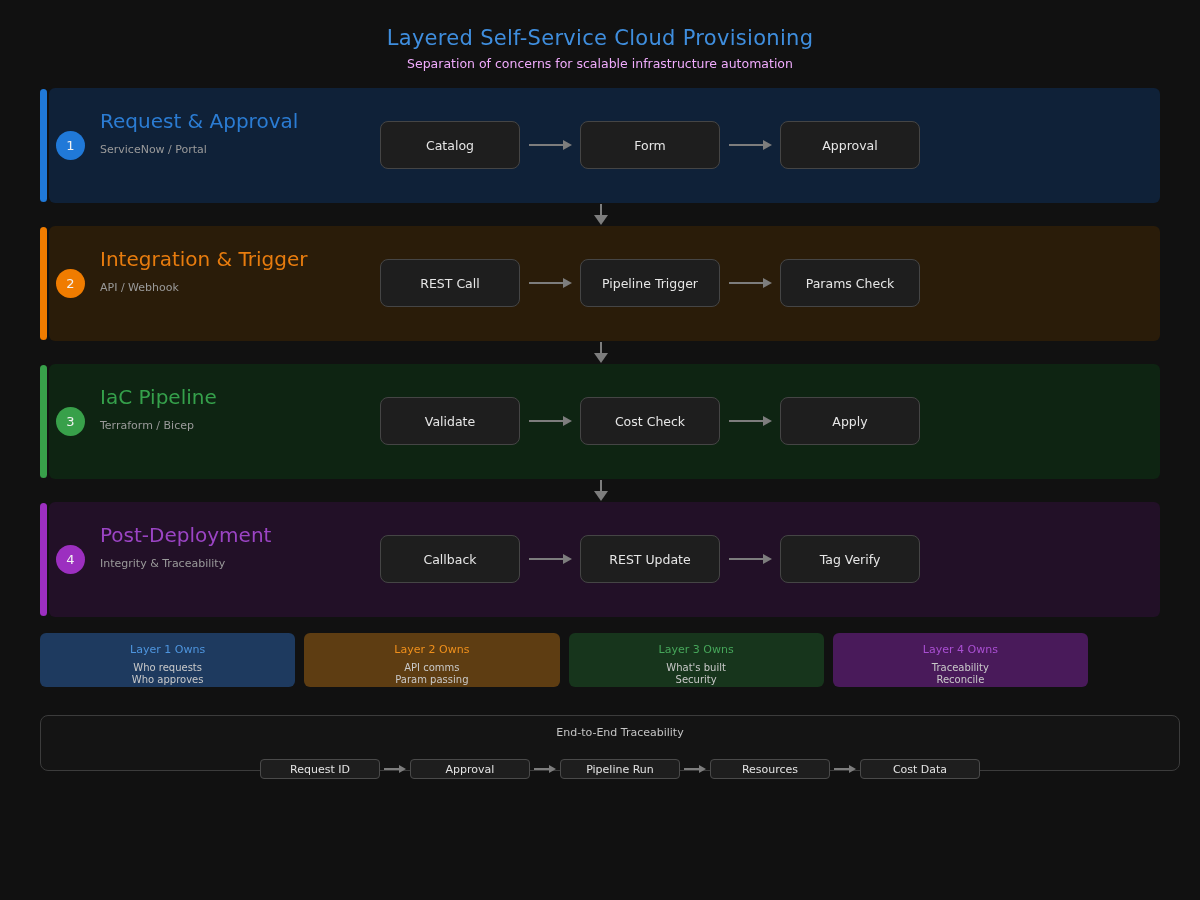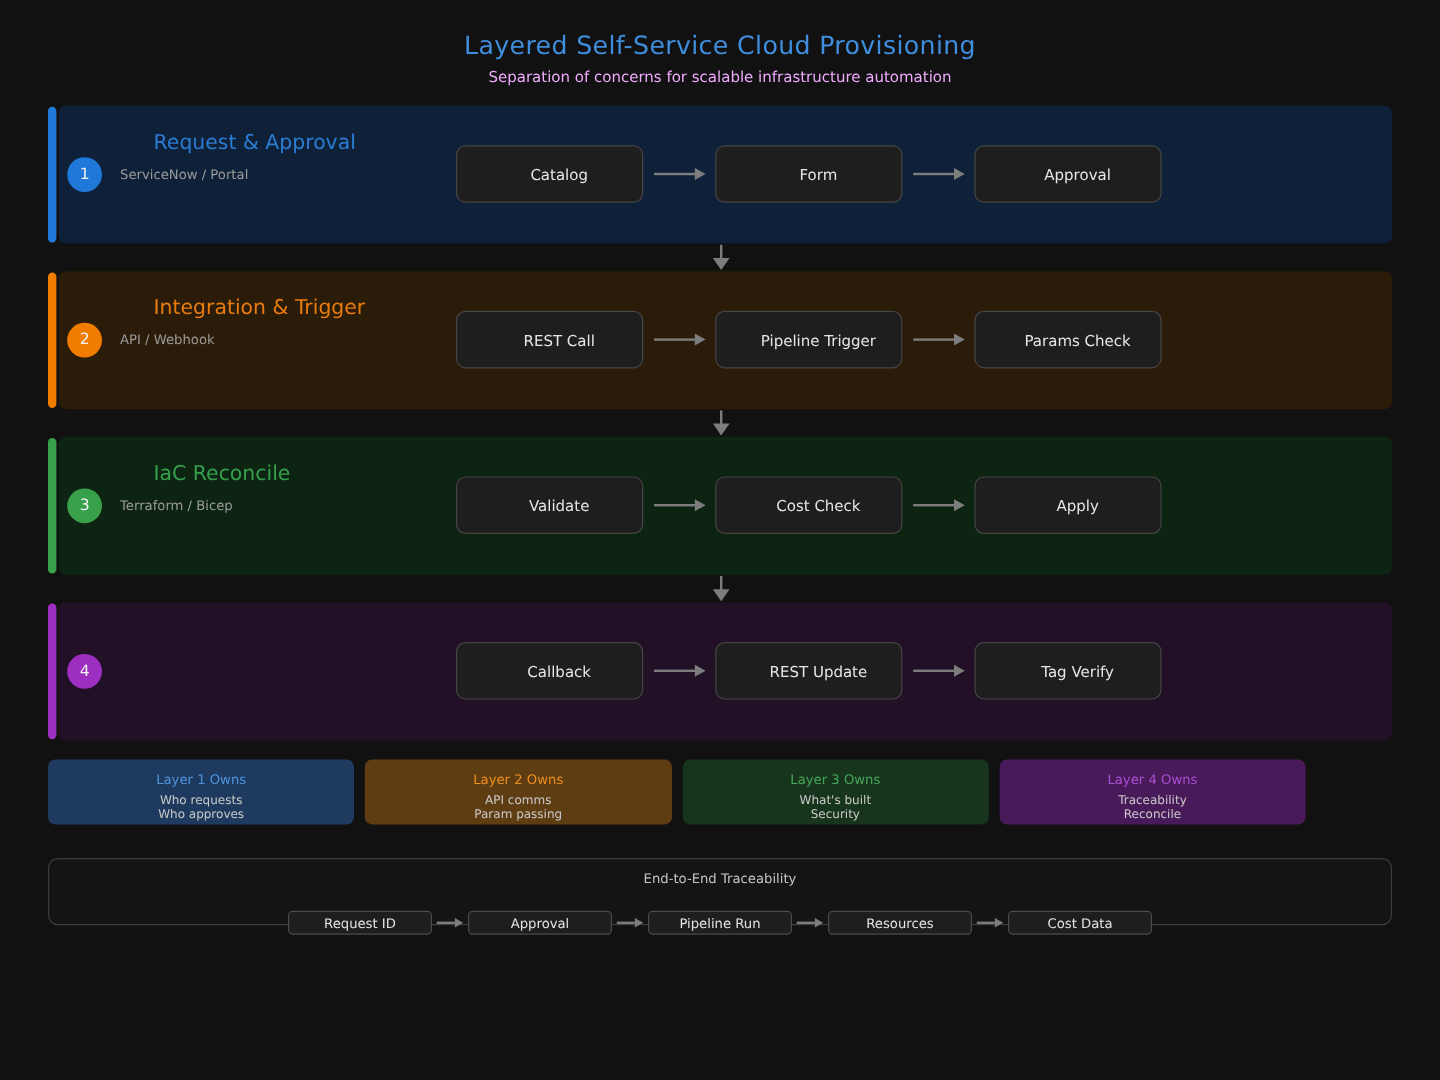--- a/index.html
+++ b/index.html
@@ -26,29 +26,29 @@
   .band-bg{
     position:absolute;left:9px;right:0;top:0;bottom:0;border-radius:6px;
     background:var(--band-bg,#1a1a1a);
   }
   .num-circle{
     position:absolute;left:7px;top:43px;width:29px;height:29px;border-radius:50%;
     background:var(--accent,#888);color:#f2f2f2;font-size:13px;
     display:flex;align-items:center;justify-content:center;
   }
   .layer-head{position:absolute;left:51px;top:21px;}
-  .layer-title{font-size:17px;color:var(--title-color,#ccc);margin-bottom:10px;margin-left:28px;}
+  .layer-title{font-size:20px;color:var(--title-color,#ccc);margin-bottom:10px;}
   .layer-sub{font-size:11px;color:#9a9a9a;}
   .steps{
     position:absolute;left:331px;top:33px;height:48px;
     display:flex;align-items:center;
   }
   .step-box{
     width:138px;height:46px;background:#1e1e1e;border:1px solid #454545;border-radius:8px;
-    color:#e6e6e6;font-size:12.5px;display:flex;align-items:center;justify-content:center;padding-left:16px;
+    color:#e6e6e6;font-size:12.5px;display:flex;align-items:center;justify-content:center;
   }
   .h-arrow{position:relative;width:60px;height:48px;}
   .h-arrow::before{
     content:"";position:absolute;left:9px;right:16px;top:23px;height:2px;
     background:var(--c-arrow,#7d7d7d);
   }
   .h-arrow::after{
     content:"";position:absolute;right:8px;top:19px;width:0;height:0;
     border-left:9px solid var(--c-arrow,#7d7d7d);
     border-top:5px solid transparent;border-bottom:5px solid transparent;
@@ -70,21 +70,21 @@
   .own-card{
     flex:1;height:54px;border-radius:6px;background:var(--card-bg,#222);
     text-align:center;
   }
   .own-title{font-size:11px;color:var(--card-title,#ccc);margin-top:10px;}
   .own-line{font-size:10px;color:#c9c9c9;line-height:12px;}
   .own-line.first{margin-top:6px;}
   
   .trace-box{
     position:absolute;left:40px;top:715px;width:1118px;height:54px;
-    border:1px solid #3c3c3c;border-radius:8px;background:#141414;
+    border:1px solid #3c3c3c;border-radius:8px;background:#141414;padding-left:20px;
   }
   .trace-title{text-align:center;font-size:11px;color:#c4c4c4;margin-top:10px;}
   .trace-row{display:flex;justify-content:center;align-items:center;margin-top:20px;}
   .trace-pill{
     width:118px;height:18px;background:#1e1e1e;border:1px solid #4a4a4a;border-radius:4px;
     color:#e3e3e3;font-size:11px;display:flex;align-items:center;justify-content:center;
   }
   .p-arrow{position:relative;width:30px;height:18px;}
   .p-arrow::before{
     content:"";position:absolute;left:4px;right:11px;top:8px;height:2px;
@@ -140,39 +140,43 @@
   </div>
 </section>
 
 <div class="down-arrow d2"></div>
 
 <section class="band b3" style="--accent: #38a04a; --band-bg: #0e2412; --title-color: #35a04b;">
   <div class="accent-bar"></div>
   <div class="band-bg">
     <div class="num-circle">3</div>
     <div class="layer-head">
-      <div class="layer-title">IaC Reconcile</div>
+      <div class="layer-title">IaC Pipeline</div>
       <div class="layer-sub">Terraform / Bicep</div>
     </div>
     <div class="steps">
       <div class="step-box">Validate</div>
       <div class="h-arrow"></div>
       <div class="step-box">Cost Check</div>
       <div class="h-arrow"></div>
       <div class="step-box">Apply</div>
     </div>
   </div>
 </section>
 
 <div class="down-arrow d3"></div>
 
 <section class="band b4" style="--accent: #9c2fc0; --band-bg: #221027; --title-color: #9b44c4;">
   <div class="accent-bar"></div>
   <div class="band-bg">
     <div class="num-circle">4</div>
+    <div class="layer-head">
+      <div class="layer-title">Post-Deployment</div>
+      <div class="layer-sub">Integrity &amp; Traceability</div>
+    </div>
     <div class="steps">
       <div class="step-box">Callback</div>
       <div class="h-arrow"></div>
       <div class="step-box">REST Update</div>
       <div class="h-arrow"></div>
       <div class="step-box">Tag Verify</div>
     </div>
   </div>
 </section>
 

